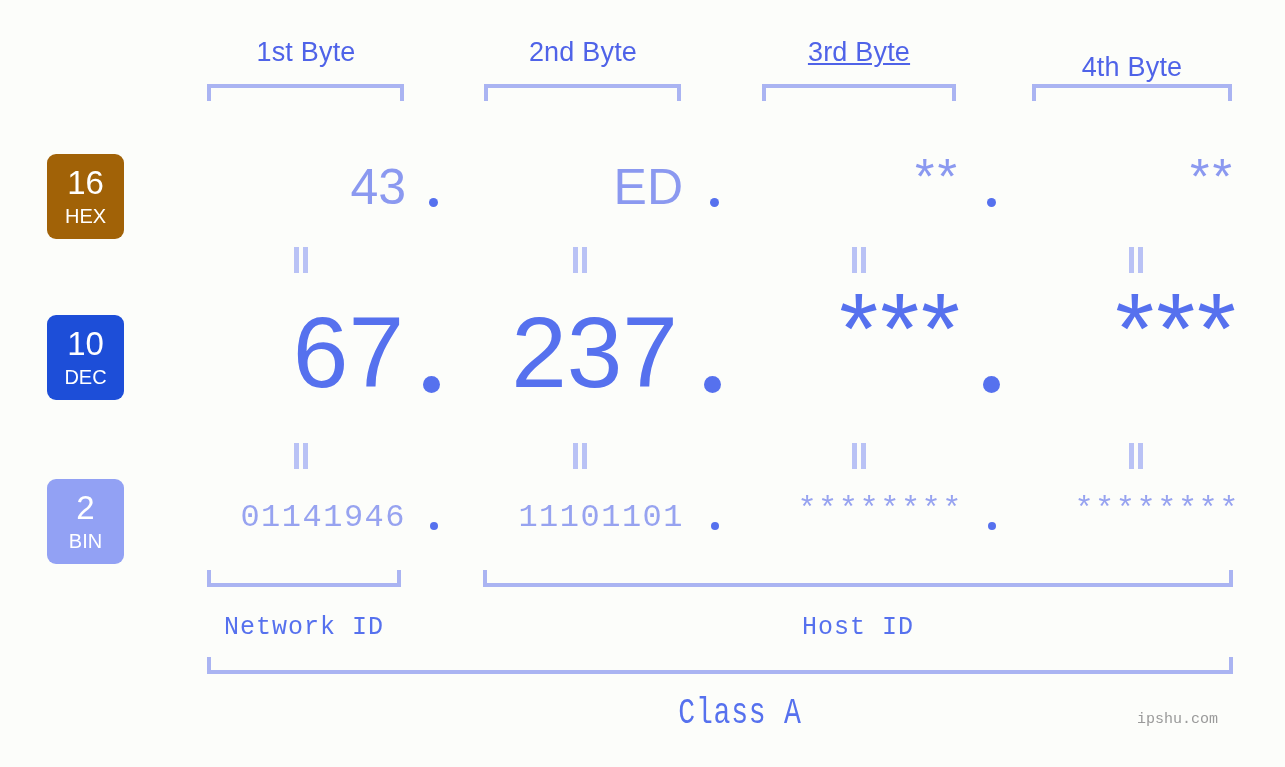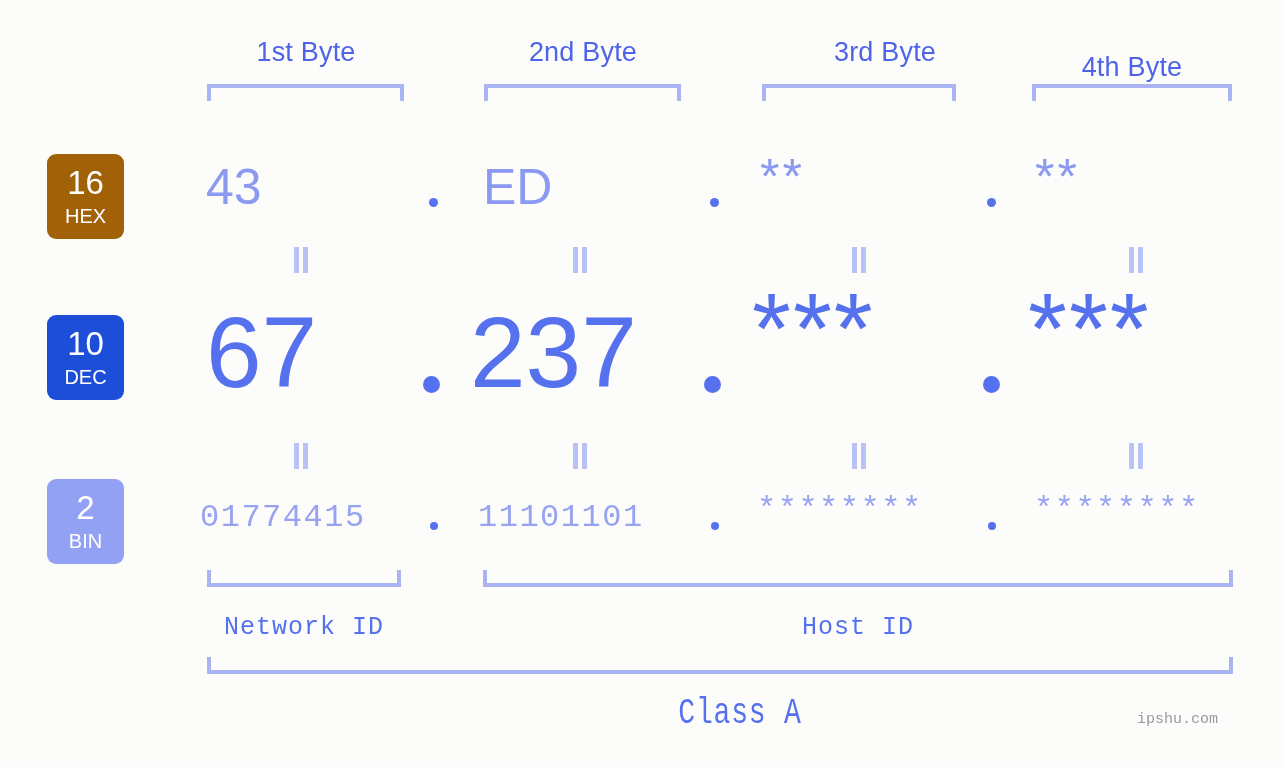--- a/index.html
+++ b/index.html
@@ -79,21 +79,21 @@
   .base-badge .nm {
     font-size: 20px;
     line-height: 23px;
     font-weight: 400;
     margin-top: 6px;
   }
 
   
   .val {
     position: absolute;
-    text-align: left;
+    text-align: right;
     white-space: nowrap;
   }
 
   .hex-val {
     color: #8b99f0;
     font-size: 50px;
     line-height: 54px;
     font-family: "Liberation Sans", sans-serif;
     top: 160px;
   }
@@ -202,21 +202,21 @@
     white-space: nowrap;
   }
 </style>
 </head>
 <body>
 
 <div class="stage">
 
   <div class="byte-label" style="left:206px; width:200px;">1st Byte</div>
   <div class="byte-label" style="left:483px; width:200px;">2nd Byte</div>
-  <div class="byte-label" style="left:787px; width:196px;">3rd Byte</div>
+  <div class="byte-label" style="left:761px; width:196px;text-decoration:underline;">3rd Byte</div>
   <div class="byte-label" style="left:1031px; width:202px;margin-top:15px;">4th Byte</div>
 
   <div class="bracket-top" style="left:207px; width:197px;"></div>
   <div class="bracket-top" style="left:484px; width:197px;"></div>
   <div class="bracket-top" style="left:762px; width:194px;"></div>
   <div class="bracket-top" style="left:1032px; width:200px;"></div>
 
   <div class="base-badge" style="top:154px; background:#a16207;">
     <span class="num">16</span>
     <span class="nm">HEX</span>
@@ -277,21 +277,21 @@
     </div>
   <div class="eq" style="left:852px; top:443px;">
       <i></i>
       <i></i>
     </div>
   <div class="eq" style="left:1129px; top:443px;">
       <i></i>
       <i></i>
     </div>
 
-  <div class="val bin-val" style="left:200px; width:206px;">01774415</div>
+  <div class="val bin-val" style="left:200px; width:206px;">01141946</div>
   <div class="val bin-val" style="left:478px; width:206px;">11101101</div>
   <div class="val bin-star" style="left:757px; width:206px;">********</div>
   <div class="val bin-star" style="left:1034px; width:206px;">********</div>
 
   <div class="dot dot-bin" style="left:430px;"></div>
   <div class="dot dot-bin" style="left:711px;"></div>
   <div class="dot dot-bin" style="left:988px;"></div>
 
   <div class="bracket-bottom" style="left:207px; width:194px; top:570px;"></div>
   <div class="bracket-bottom" style="left:483px; width:750px; top:570px;"></div>

